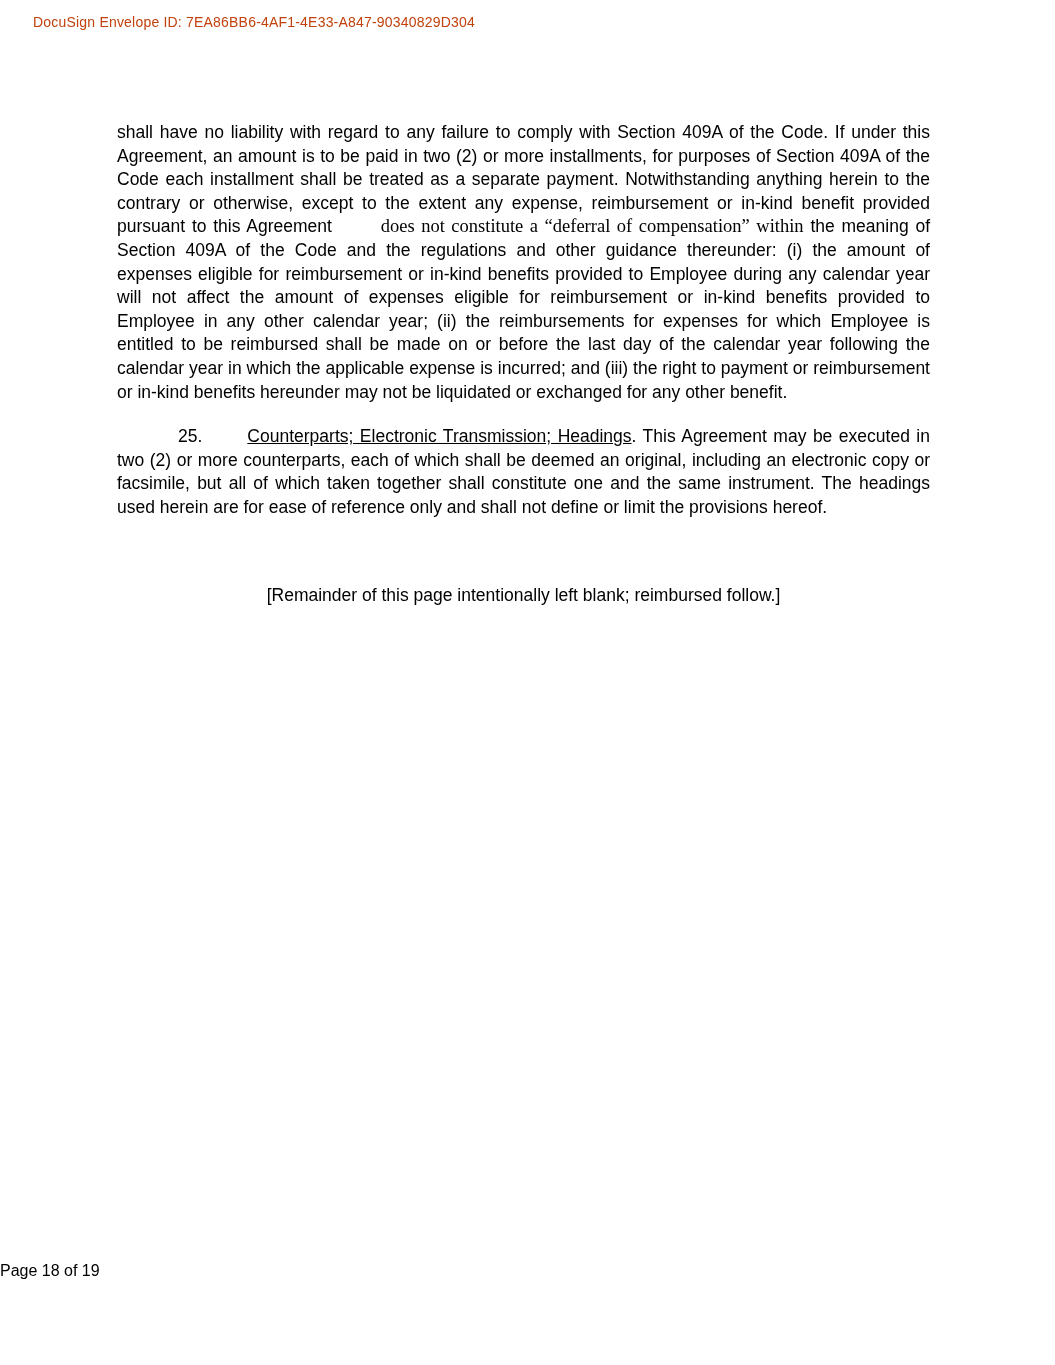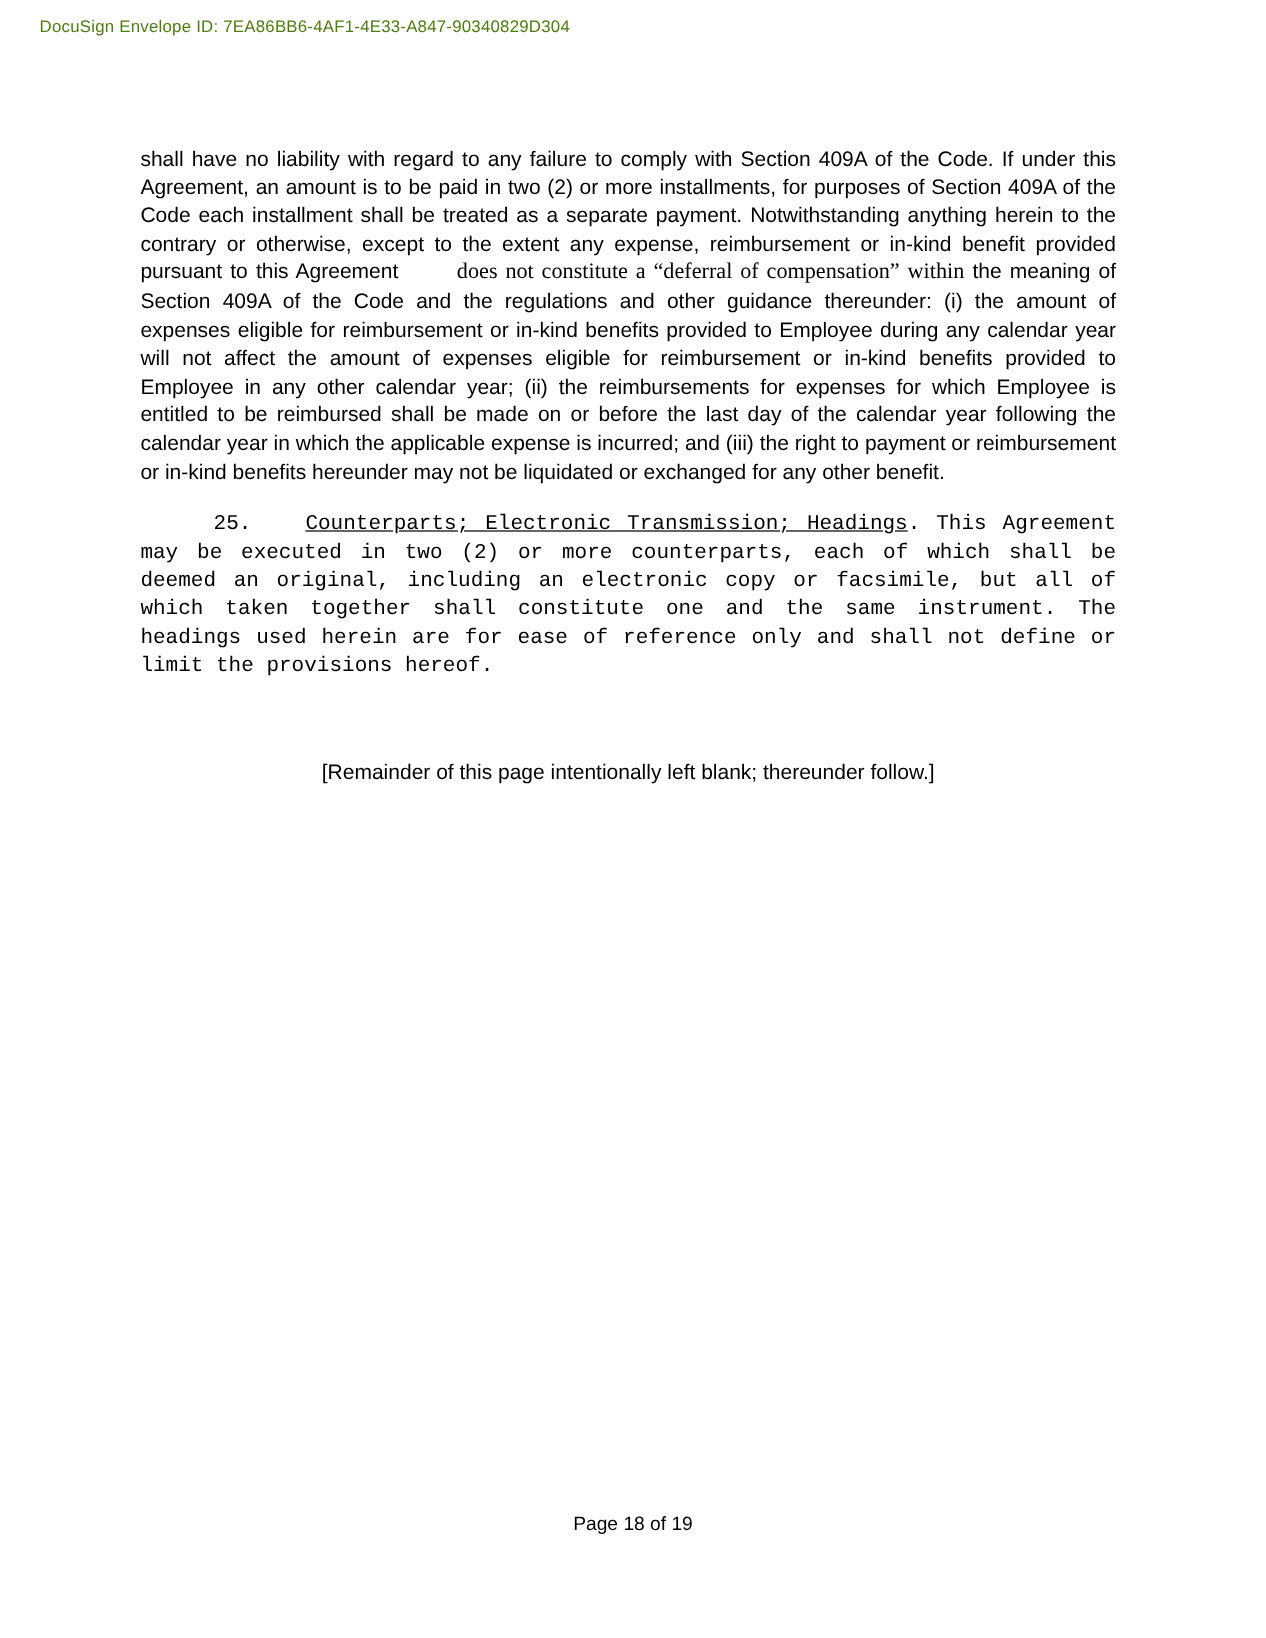--- a/index.html
+++ b/index.html
@@ -15,21 +15,21 @@
     color: #000000;
     font-family: "Liberation Sans", sans-serif;
     overflow: hidden;
   }
   .envelope-line {
     position: absolute;
     top: 14px;
     left: 33px;
     font-size: 14px;
     letter-spacing: 0.2px;
-    color: #4d7c0f;
+    color: #c2410c;
     white-space: nowrap;
   }
   .content {
     position: absolute;
     top: 121px;
     left: 117px;
     width: 813px;
     font-size: 17.5px;
     line-height: 23.6px;
     text-align: justify;
@@ -39,56 +39,54 @@
   }
   .serif-phrase {
     font-family: "Liberation Serif", serif;
     font-size: 18.5px;
     margin-left: 42px;
   }
   .para-25 {
     margin: 0;
     margin-top: 21px;
     text-indent: 61px;
-    font-family: Liberation Mono, monospace;
   }
   .num-spacer {
     display: inline-block;
     width: 45px;
   }
   .section-heading {
     text-decoration: underline;
   }
   .remainder-note {
     margin: 0;
     margin-top: 64px;
     text-align: center;
     text-indent: 0;
   }
   .page-footer {
     position: absolute;
     top: 1262px;
     left: 0;
     width: 100%;
-    text-align: center;
     font-size: 16px;
   }
 </style>
 </head>
 <body>
 
 <div class="page">
 
   <div class="envelope-line">DocuSign Envelope ID: 7EA86BB6-4AF1-4E33-A847-90340829D304</div>
 
   <div class="content">
 
     <p class="para"><span>shall have no liability with regard to any failure to comply with Section 409A of the Code. If under this Agreement, an amount is to be paid in two (2) or more installments, for purposes of Section 409A of the Code each installment shall be treated as a separate payment. Notwithstanding anything herein to the contrary or otherwise, except to the extent any expense, reimbursement or in-kind benefit provided pursuant to this Agreement </span><span class="serif-phrase">does not constitute a “deferral of compensation” within</span><span> the meaning of Section 409A of the Code and the regulations and other guidance thereunder: (i) the amount of expenses eligible for reimbursement or in-kind benefits provided to Employee during any calendar year will not affect the amount of expenses eligible for reimbursement or in-kind benefits provided to Employee in any other calendar year; (ii) the reimbursements for expenses for which Employee is entitled to be reimbursed shall be made on or before the last day of the calendar year following the calendar year in which the applicable expense is incurred; and (iii) the right to payment or reimbursement or in-kind benefits hereunder may not be liquidated or exchanged for any other benefit.</span></p>
 
     <p class="para-25"><span>25.</span><span class="num-spacer"></span><span class="section-heading">Counterparts; Electronic Transmission; Headings</span><span>. This Agreement may be executed in two (2) or more counterparts, each of which shall be deemed an original, including an electronic copy or facsimile, but all of which taken together shall constitute one and the same instrument. The headings used herein are for ease of reference only and shall not define or limit the provisions hereof.</span></p>
 
-    <p class="remainder-note">[Remainder of this page intentionally left blank; thereunder follow.]</p>
+    <p class="remainder-note">[Remainder of this page intentionally left blank; reimbursed follow.]</p>
 
   </div>
 
   <div class="page-footer">Page 18 of 19</div>
 
 </div>
 
 </body></html>

